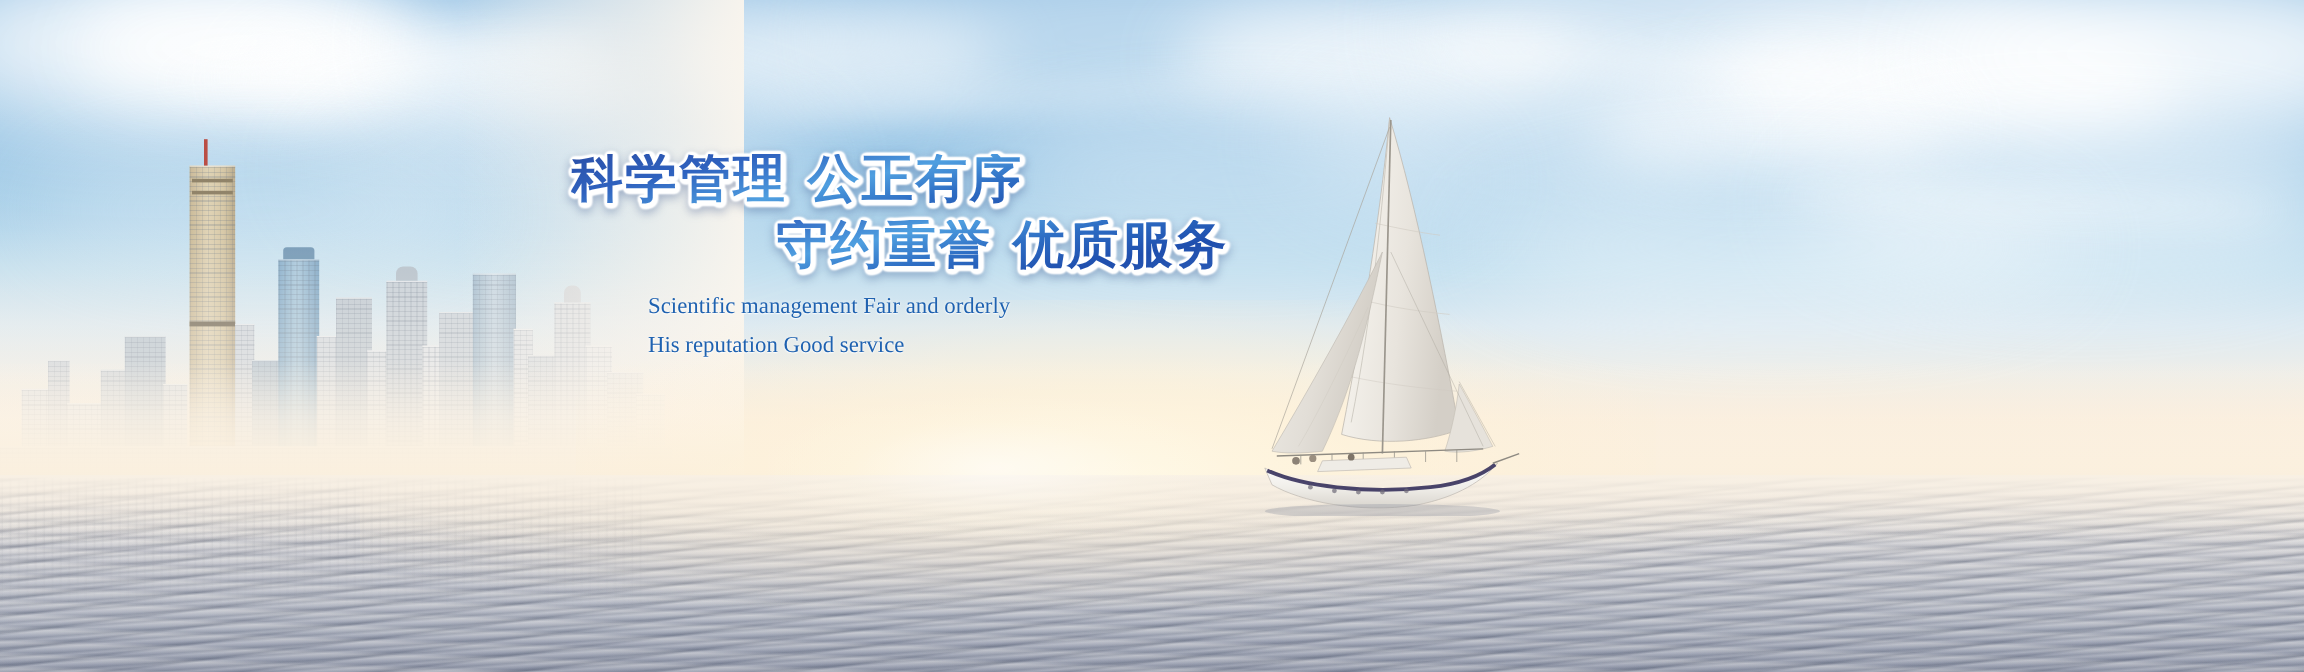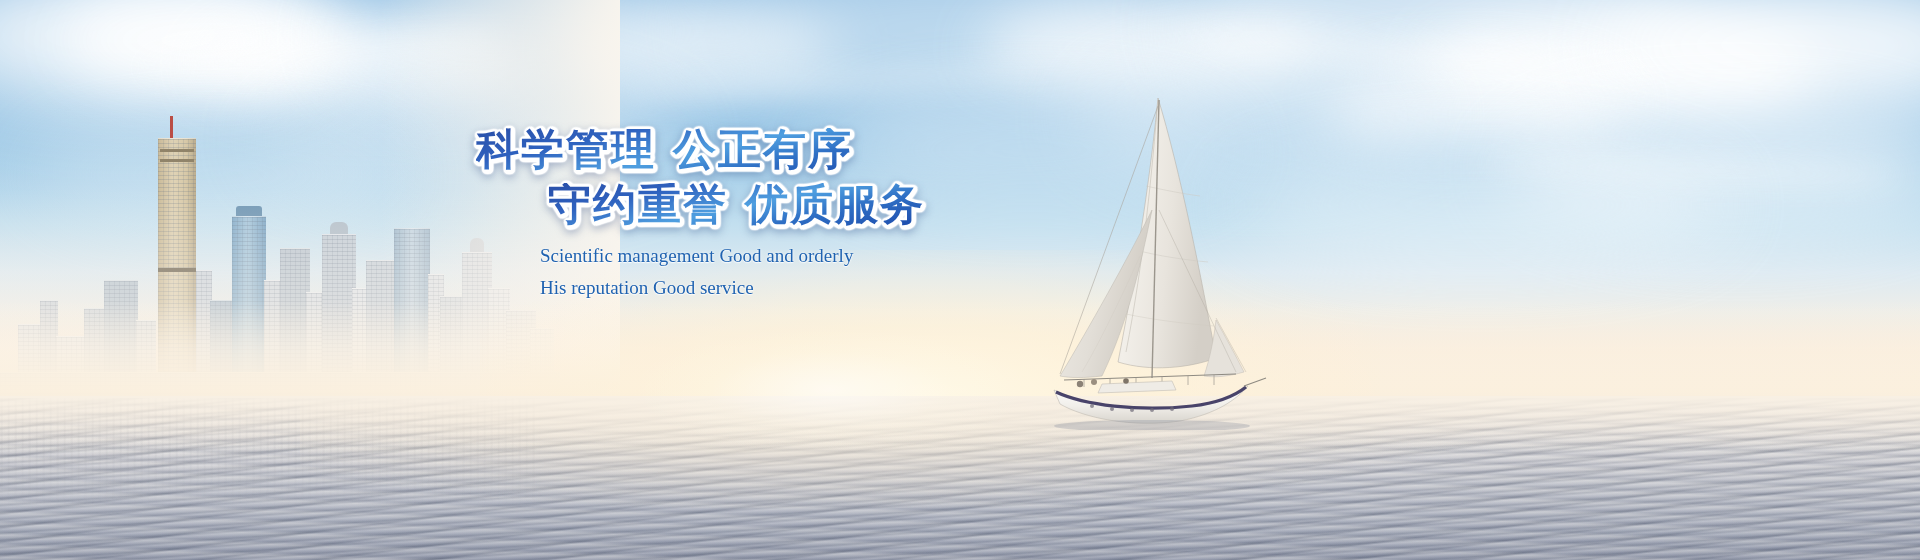--- a/index.html
+++ b/index.html
@@ -172,21 +172,21 @@
       drop-shadow(1px 1px 0 #ffffff)
       drop-shadow(-1px 1px 0 #ffffff)
       drop-shadow(1px -1px 0 #ffffff)
       drop-shadow(-1px -1px 0 #ffffff)
       drop-shadow(0 2px 0 #ffffff)
       drop-shadow(2px 0 0 #ffffff)
       drop-shadow(0 3px 4px rgba(40,70,130,0.35));
     white-space:nowrap;
   }
   .hl-1 { margin-left:12px; }
-  .hl-2 { margin-left:84px; margin-top:12px; }
+  .hl-2 { margin-top:12px;text-align:right; }
 
   .sub-wrap {
     position:absolute; left:540px; top:243px;
   }
   .sub {
     font-family:"Liberation Serif", serif;
     font-size:19px;
     line-height:1.32;
     color:#1f62b0;
     white-space:nowrap;
@@ -359,17 +359,17 @@
       <ellipse cx="112" cy="336" rx="98" ry="6" fill="#7e8596" opacity="0.28"></ellipse>
     </svg>
   </div>
 
   <div class="headline-wrap">
     <div class="hl hl-1">科学管理  公正有序</div>
     <div class="hl hl-2">守约重誉  优质服务</div>
   </div>
 
   <div class="sub-wrap">
-    <div class="sub sub-1">Scientific management Good and orderly</div>
+    <div class="sub sub-1">Scientific management Fair and orderly</div>
     <div class="sub sub-2">His reputation Good service</div>
   </div>
 
 </div>
 
 </body></html>

